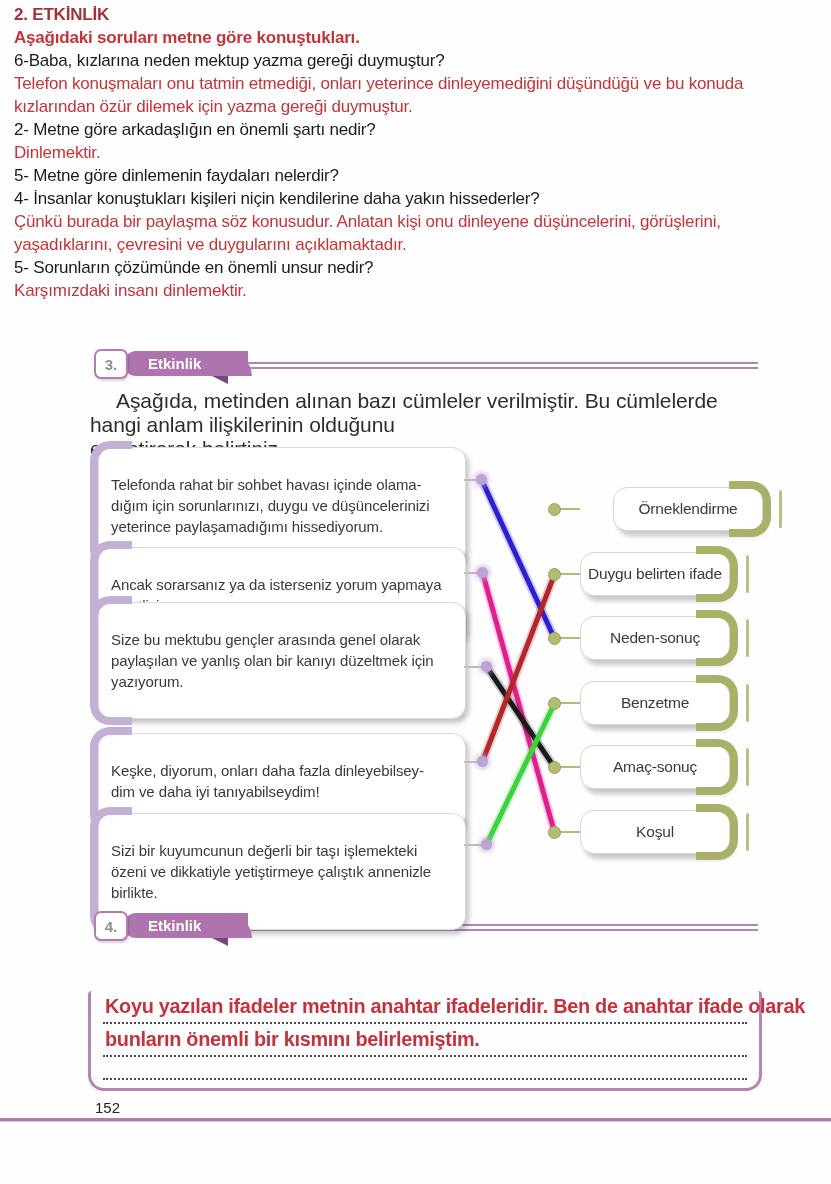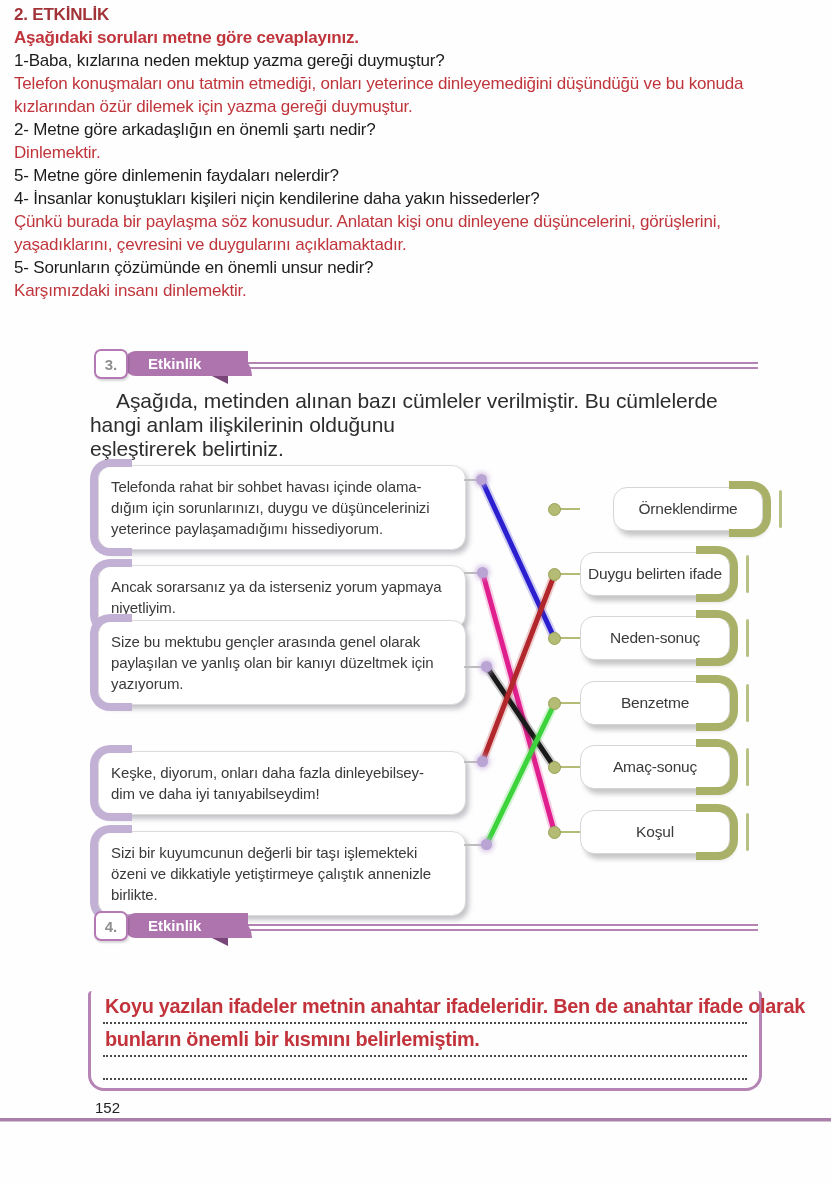--- a/index.html
+++ b/index.html
@@ -49,25 +49,24 @@
 
   .intro-text {
     position:absolute; color:#2d2d2d; font-size:21px; line-height:24px;
     white-space:pre-line; text-indent:26px; letter-spacing:-0.1px;
   }
 
   
   .sentence-box {
     position:absolute; left:98px; width:368px; box-sizing:border-box;
     background:#fff; border:1px solid #dcdcdc; border-radius:14px;
-    padding:10px 12px; font-size:15px; line-height:21px; color:#3a3a3a;
+    padding:26px 12px; font-size:15px; line-height:21px; color:#3a3a3a;
     white-space:pre-line; letter-spacing:-0.1px;
     box-shadow:3px 4px 5px rgba(90,85,100,.35);
     z-index:2;
-    margin-top:18px;
   }
   .sentence-box::before { 
     content:""; position:absolute; left:-9px; top:-7px; bottom:-7px; width:34px;
     border:8px solid #c2b1d4; border-right:none;
     border-radius:20px 0 0 20px; z-index:-1;
   }
   .label-box {
     position:absolute; left:580px; width:150px; height:44px; box-sizing:border-box;
     background:#fff; border:1px solid #d6d6d6; border-radius:14px;
     display:flex; align-items:center; justify-content:center;
@@ -118,22 +117,22 @@
   .footer-rule { position:absolute; left:0; top:1118px; width:831px; height:3px;
     background:#aa80aa; box-shadow:0 1px 0 rgba(120,80,120,.35); }
 </style>
 </head>
 <body>
 
 <div class="page">
 
   <div class="qa-block">
     <p class="qa-title">2. ETKİNLİK</p>
-    <p class="qa-instruction">Aşağıdaki soruları metne göre cevaplayınız.</p>
-    <p class="qa-q">1-Baba, kızlarına neden mektup yazma gereği duymuştur?</p>
+    <p class="qa-instruction">Aşağıdaki soruları metne göre konuştukları.</p>
+    <p class="qa-q">6-Baba, kızlarına neden mektup yazma gereği duymuştur?</p>
     <p class="qa-a">Telefon konuşmaları onu tatmin etmediği, onları yeterince dinleyemediğini düşündüğü ve bu konuda
 kızlarından özür dilemek için yazma gereği duymuştur.</p>
     <p class="qa-q">2- Metne göre arkadaşlığın en önemli şartı nedir?</p>
     <p class="qa-a">Dinlemektir.</p>
     <p class="qa-q">5- Metne göre dinlemenin faydaları nelerdir?</p>
     <p class="qa-q">4- İnsanlar konuştukları kişileri niçin kendilerine daha yakın hissederler?</p>
     <p class="qa-a">Çünkü burada bir paylaşma söz konusudur. Anlatan kişi onu dinleyene düşüncelerini, görüşlerini,
 yaşadıklarını, çevresini ve duygularını açıklamaktadır.</p>
     <p class="qa-q">5- Sorunların çözümünde en önemli unsur nedir?</p>
     <p class="qa-a">Karşımızdaki insanı dinlemektir.</p>

